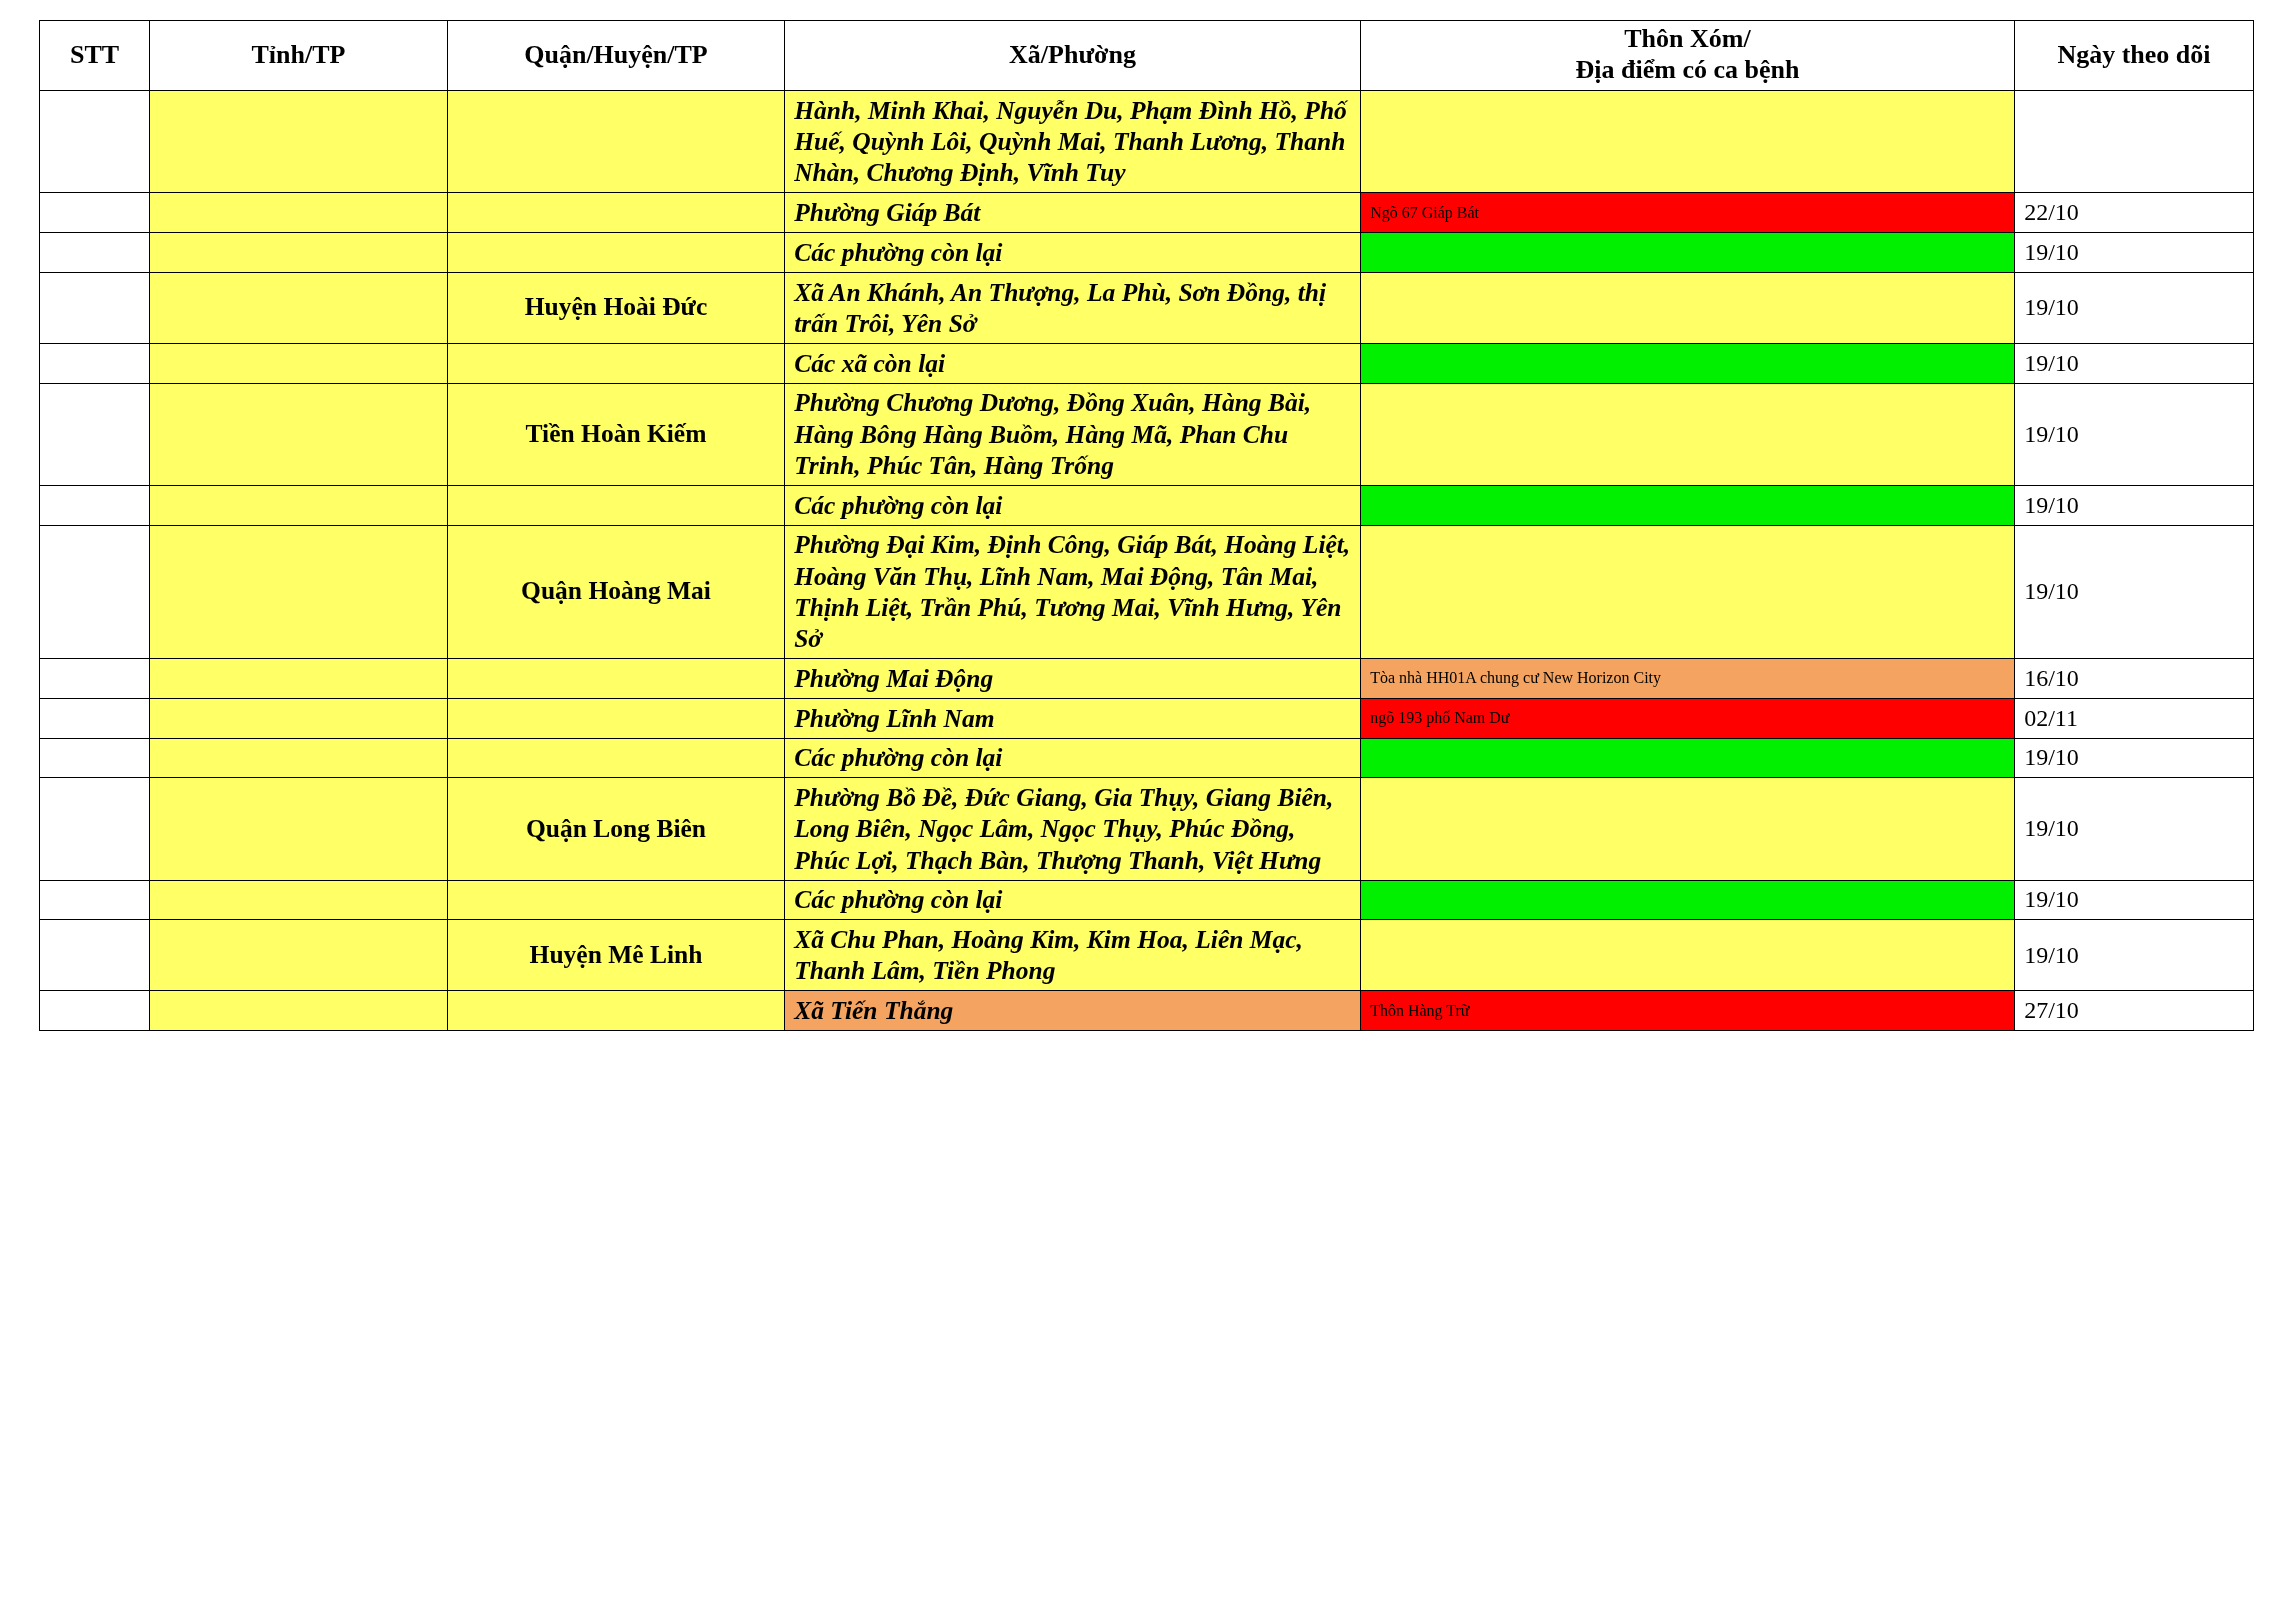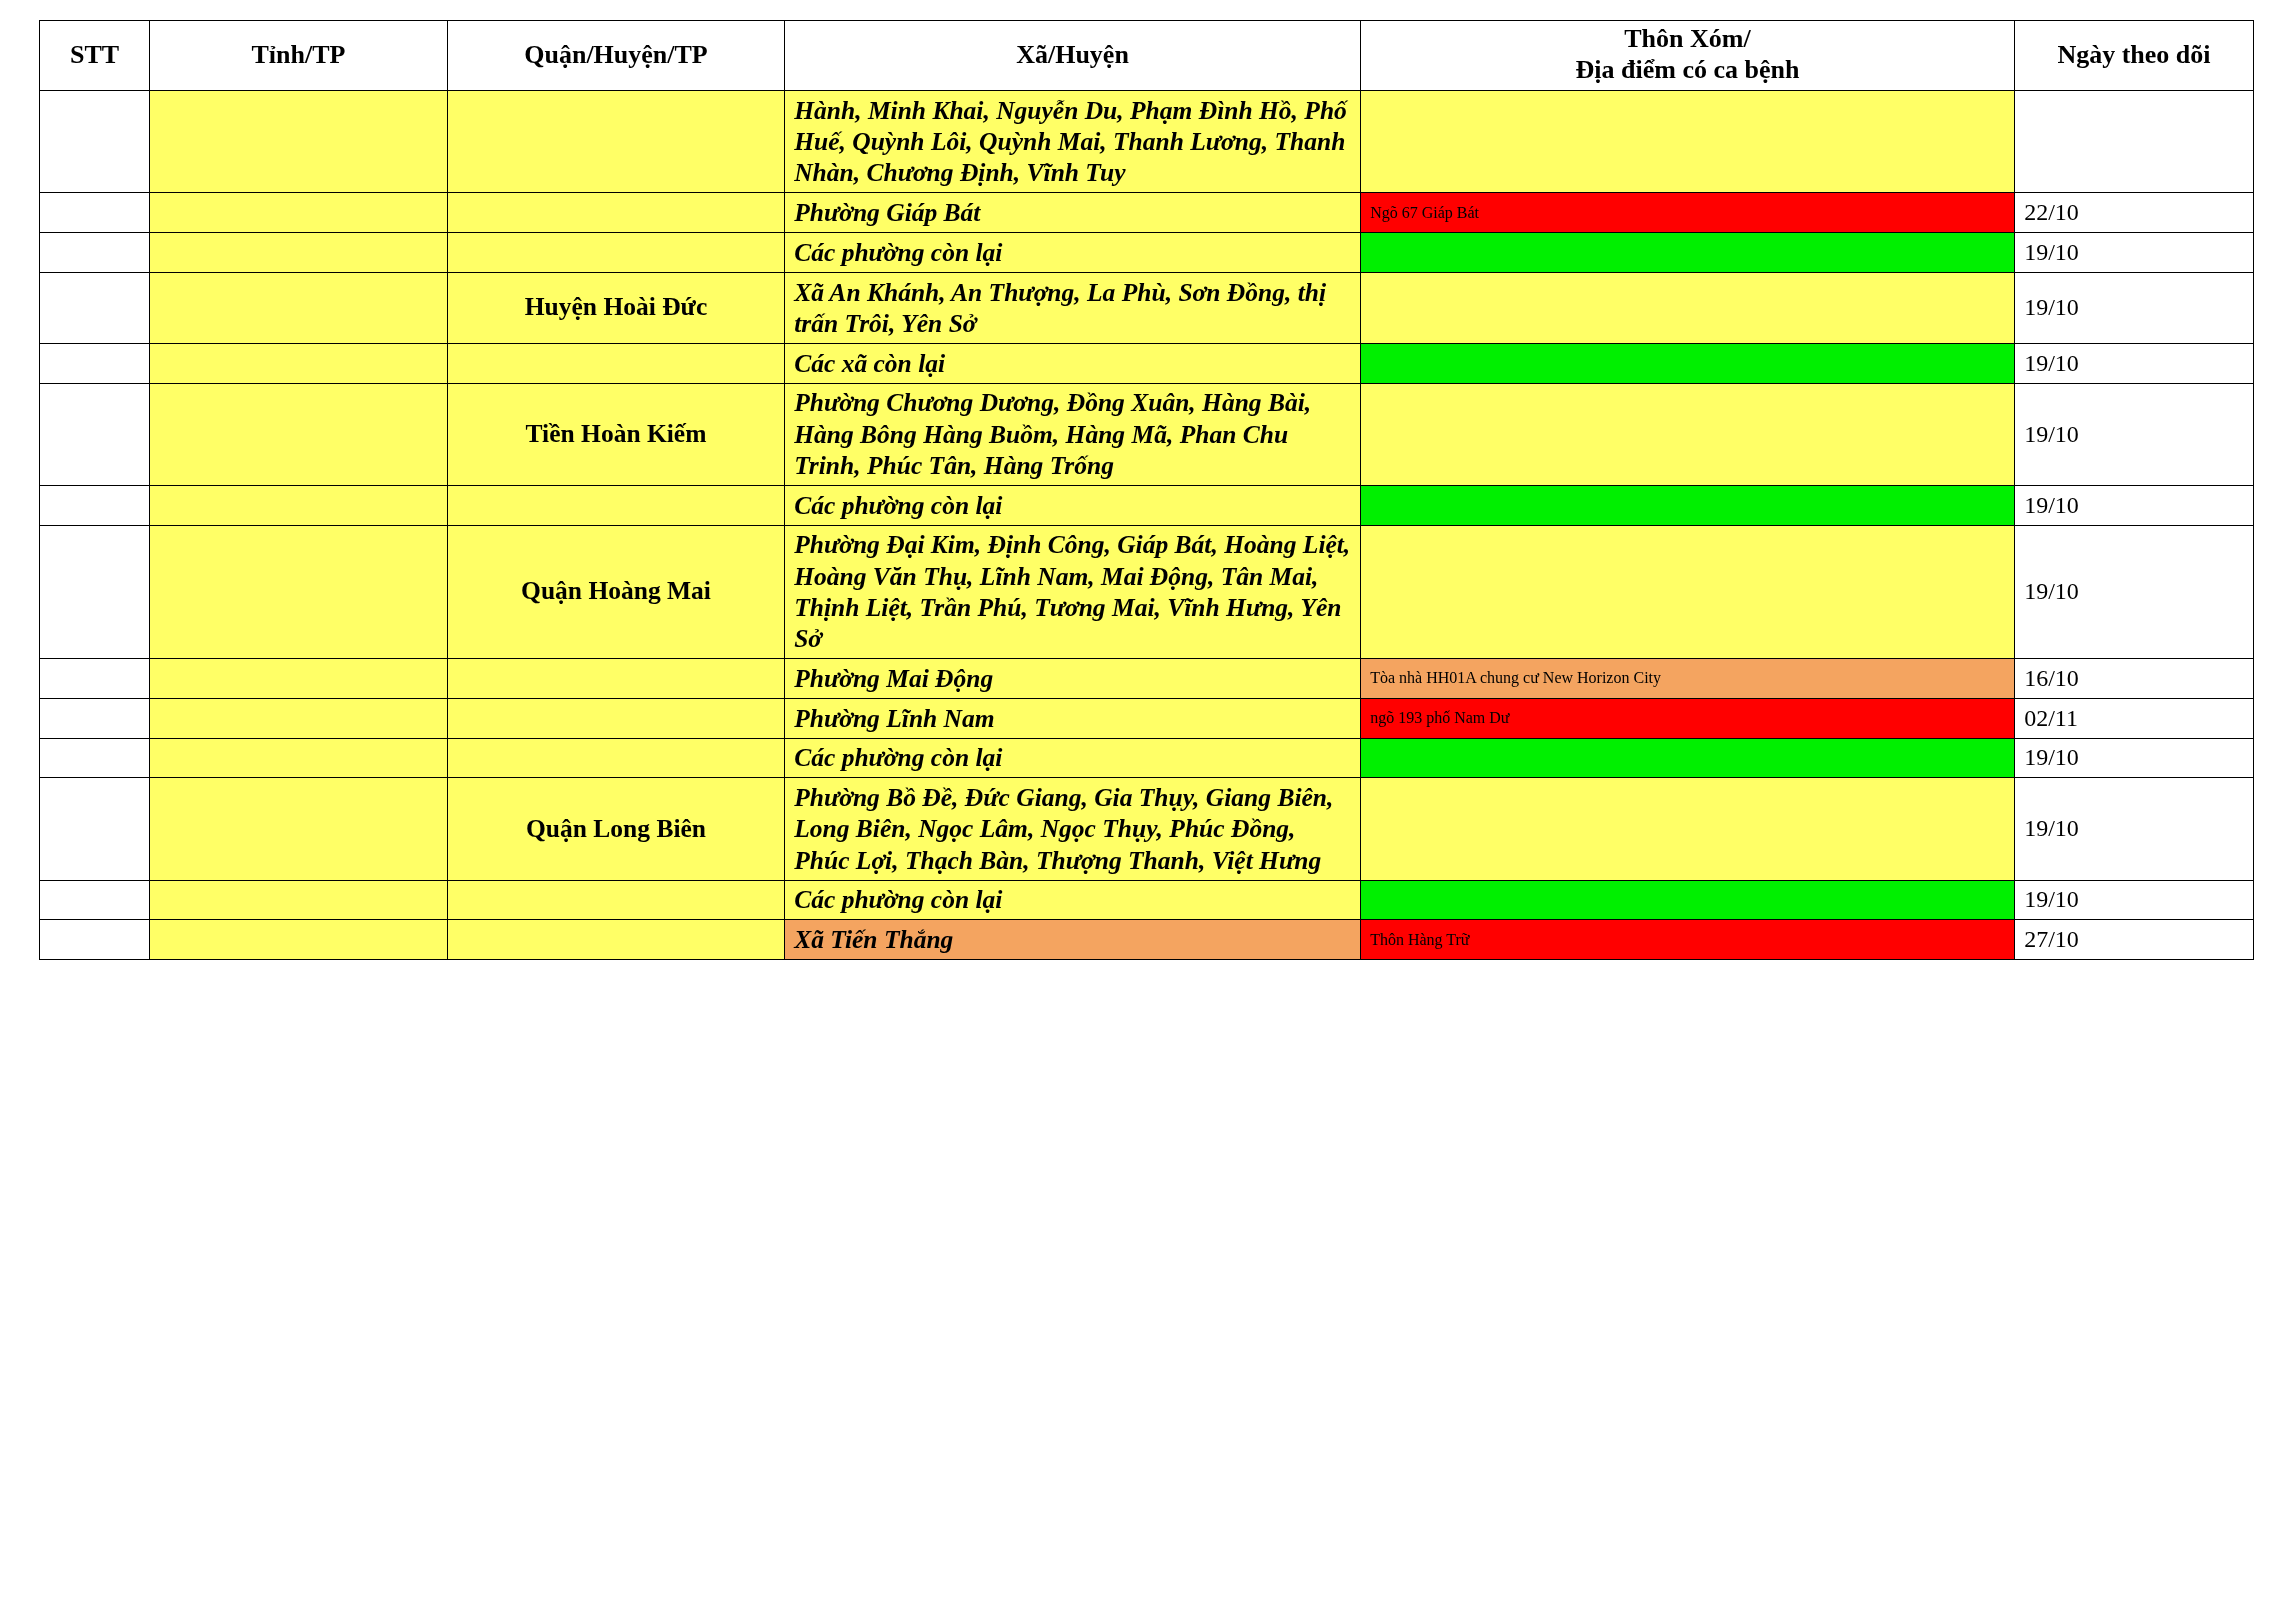--- a/index.html
+++ b/index.html
@@ -71,21 +71,21 @@
       <col class="c-dist">
       <col class="c-ward">
       <col class="c-village">
       <col class="c-date">
     </colgroup>
     <thead>
       <tr>
         <th>STT</th>
         <th>Tỉnh/TP</th>
         <th>Quận/Huyện/TP</th>
-        <th>Xã/Huyện</th>
+        <th>Xã/Phường</th>
         <th>
           <div>Thôn Xóm/</div>
           <div>Địa điểm có ca bệnh</div>
         </th>
         <th>Ngày theo dõi</th>
       </tr>
     </thead>
     <tbody id="tbody">
         <tr>
           <td class="stt"></td>
@@ -187,20 +187,28 @@
           <td class="stt"></td>
           <td class="prov"></td>
           <td class="dist"></td>
           <td class="ward bg-yellow">Các phường còn lại</td>
           <td class="village bg-green"></td>
           <td class="date">19/10</td>
         </tr>
         <tr>
           <td class="stt"></td>
           <td class="prov"></td>
+          <td class="dist">Huyện Mê Linh</td>
+          <td class="ward bg-yellow">Xã Chu Phan, Hoàng Kim, Kim Hoa, Liên Mạc, Thanh Lâm, Tiền Phong</td>
+          <td class="village bg-yellow"></td>
+          <td class="date">19/10</td>
+        </tr>
+        <tr>
+          <td class="stt"></td>
+          <td class="prov"></td>
           <td class="dist"></td>
           <td class="ward bg-orange">Xã Tiến Thắng</td>
           <td class="village bg-red">Thôn Hàng Trữ</td>
           <td class="date">27/10</td>
         </tr>
       </tbody>
   </table>
 </div>
 
 

